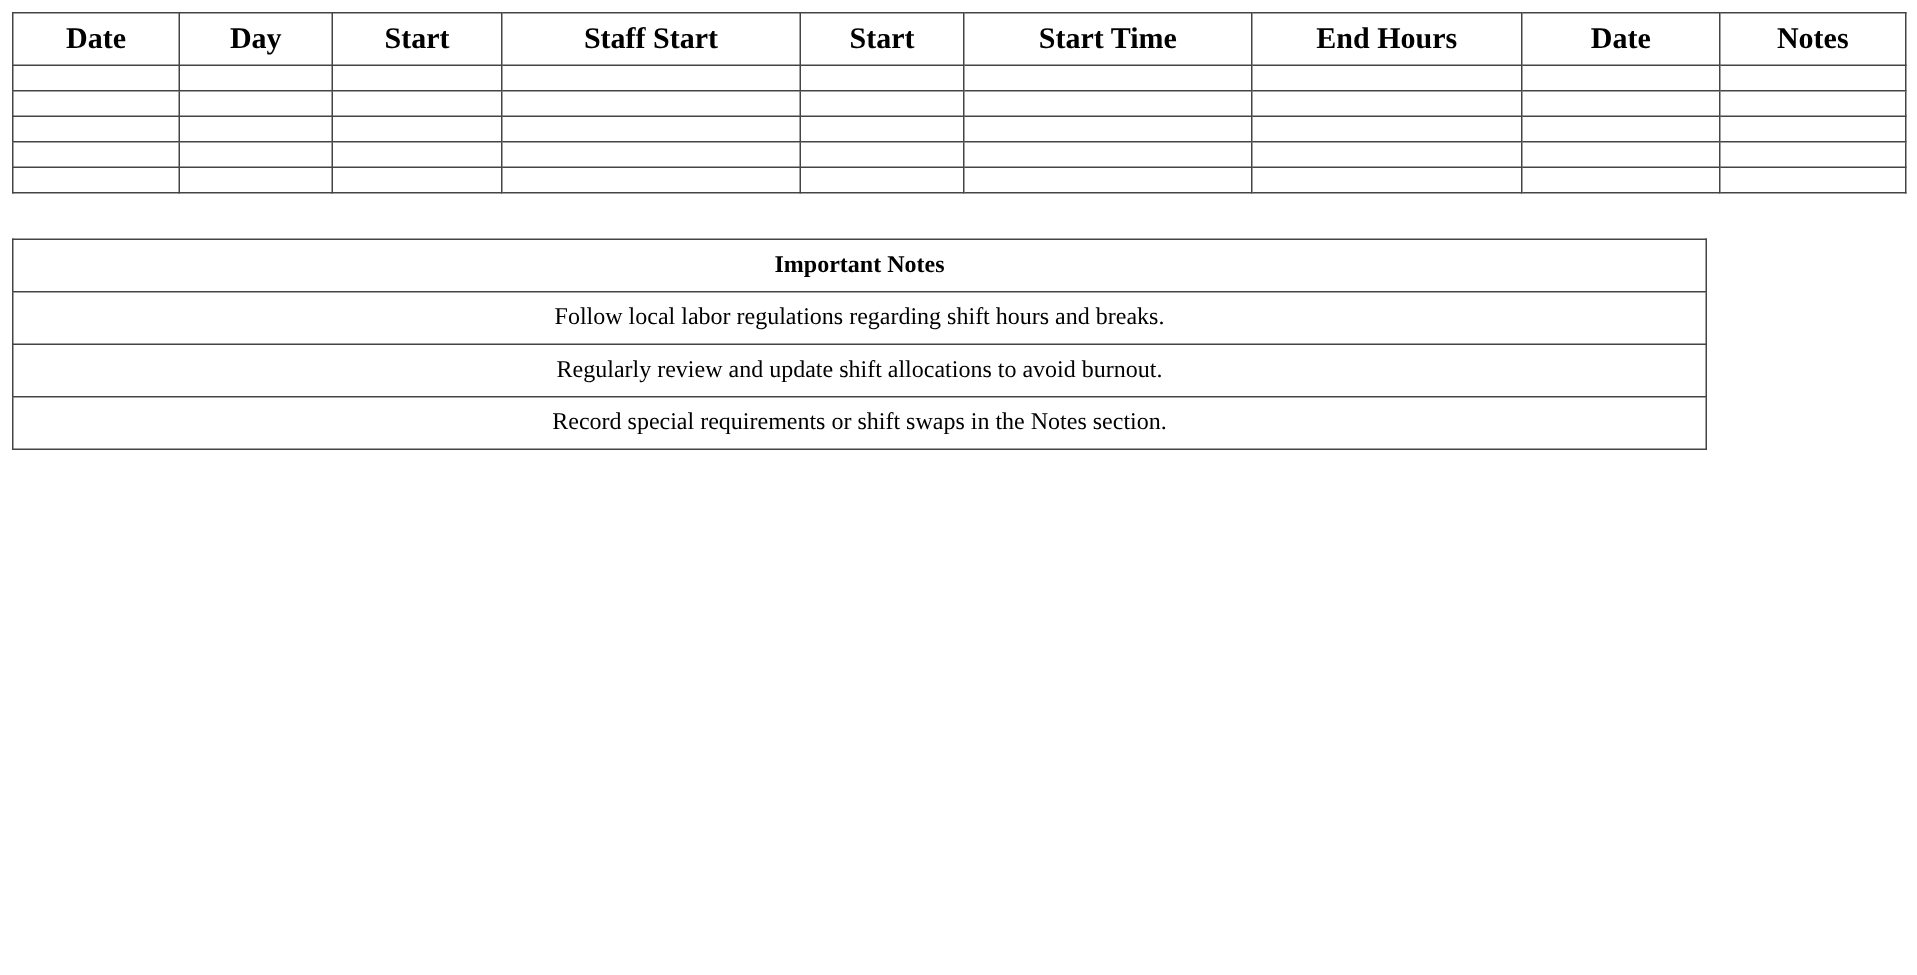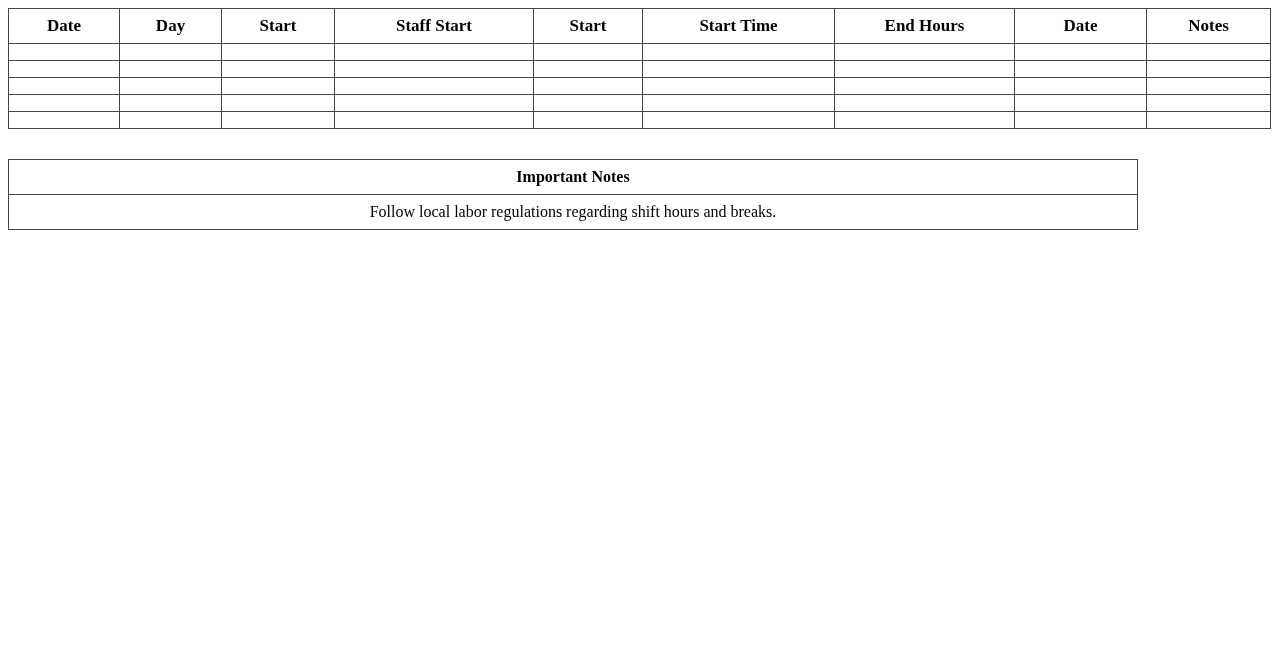--- a/index.html
+++ b/index.html
@@ -4,21 +4,21 @@
   <style>
     html, body { margin: 0; padding: 0; background: #ffffff; }
     body {
       width: 1278px; height: 650px; overflow: hidden;
       font-family: "Liberation Serif", "DejaVu Serif", serif;
       font-size: 16px; color: #000;
     }
     .wrap { position: absolute; left: 8px; top: 8px; width: 1262px; }
     table { border-collapse: collapse; width: 1130px; table-layout: fixed; }
     th, td { border: 1px solid #444; padding: 0; text-align: center; }
-    .sched th { height: 34px; font-weight: bold; font-size: 17px; }
+    .sched th { height: 34px; font-weight: bold; font-size: 20px; }
     .sched td { height: 16px; }
     .notes { margin-top: 30px; }
     .notes th { height: 34px; font-weight: bold; }
     .notes td { height: 34px; }
   </style>
 </head>
 <body>
 
 <div class="wrap">
   <table class="sched">
@@ -108,15 +108,21 @@
   <table class="notes">
     <thead>
       <tr>
         <th>Important Notes</th>
       </tr>
     </thead>
     <tbody>
       <tr>
         <td>Follow local labor regulations regarding shift hours and breaks.</td>
       </tr>
+      <tr>
+        <td>Regularly review and update shift allocations to avoid burnout.</td>
+      </tr>
+      <tr>
+        <td>Record special requirements or shift swaps in the Notes section.</td>
+      </tr>
     </tbody>
   </table>
 </div>
 
 </body></html>

